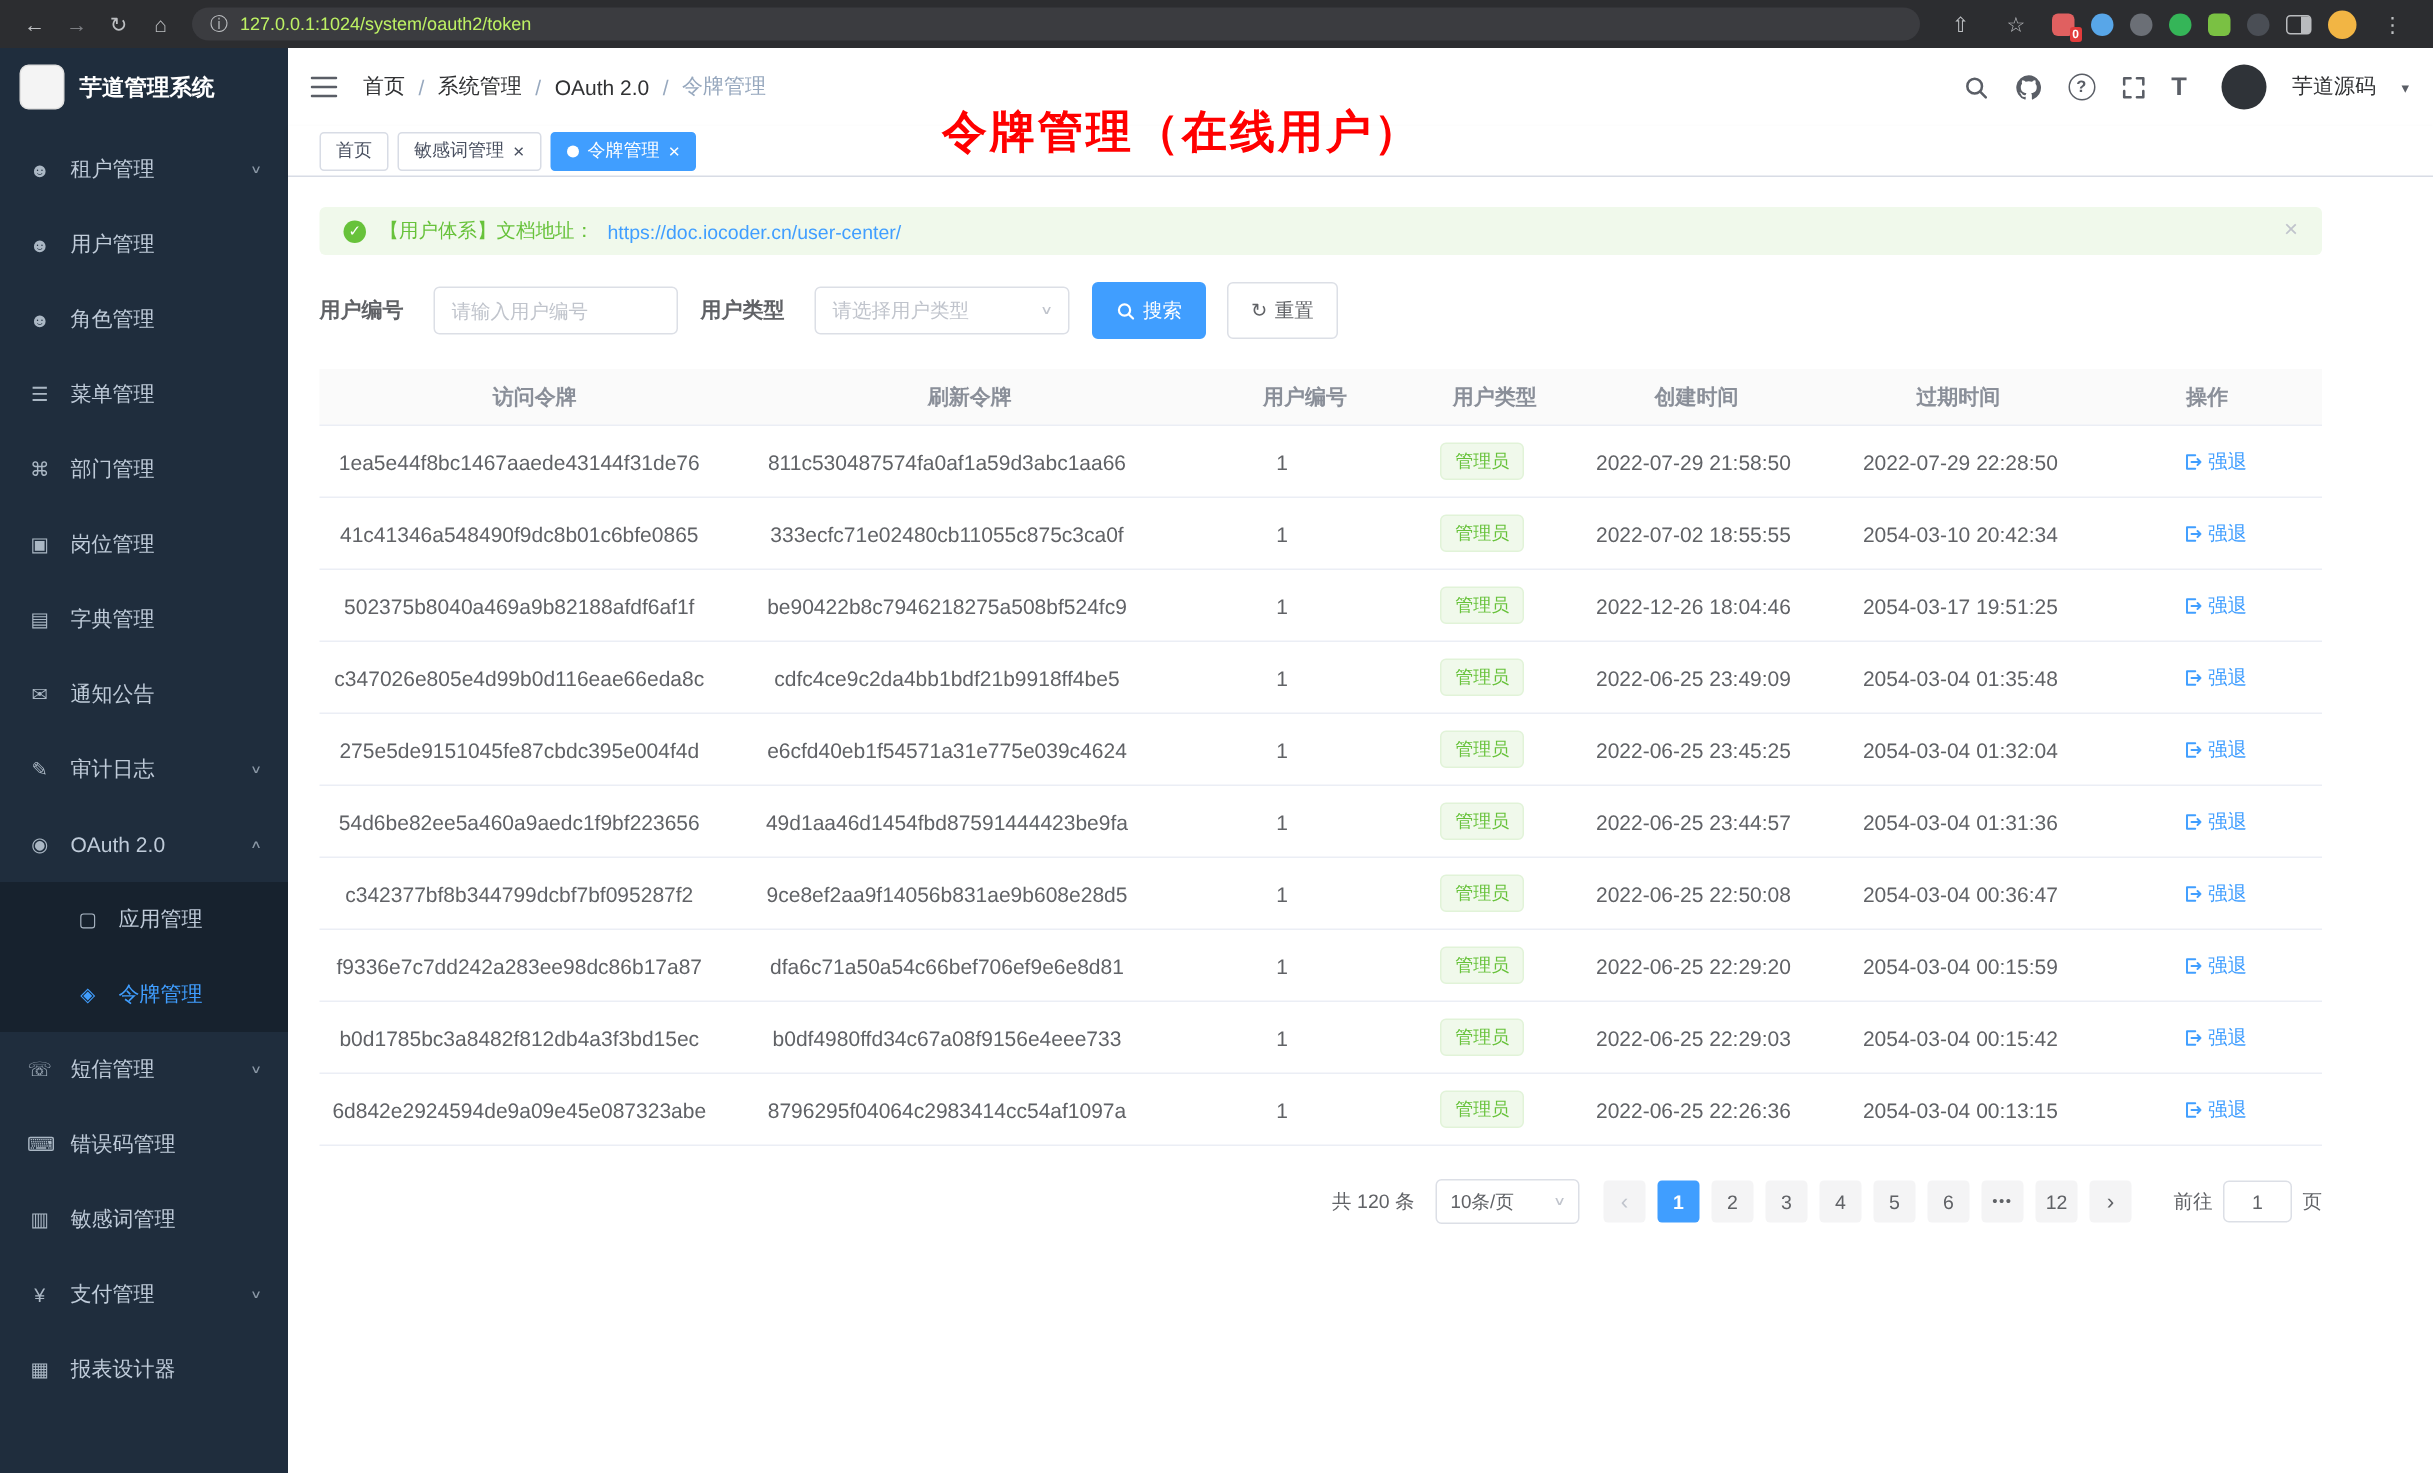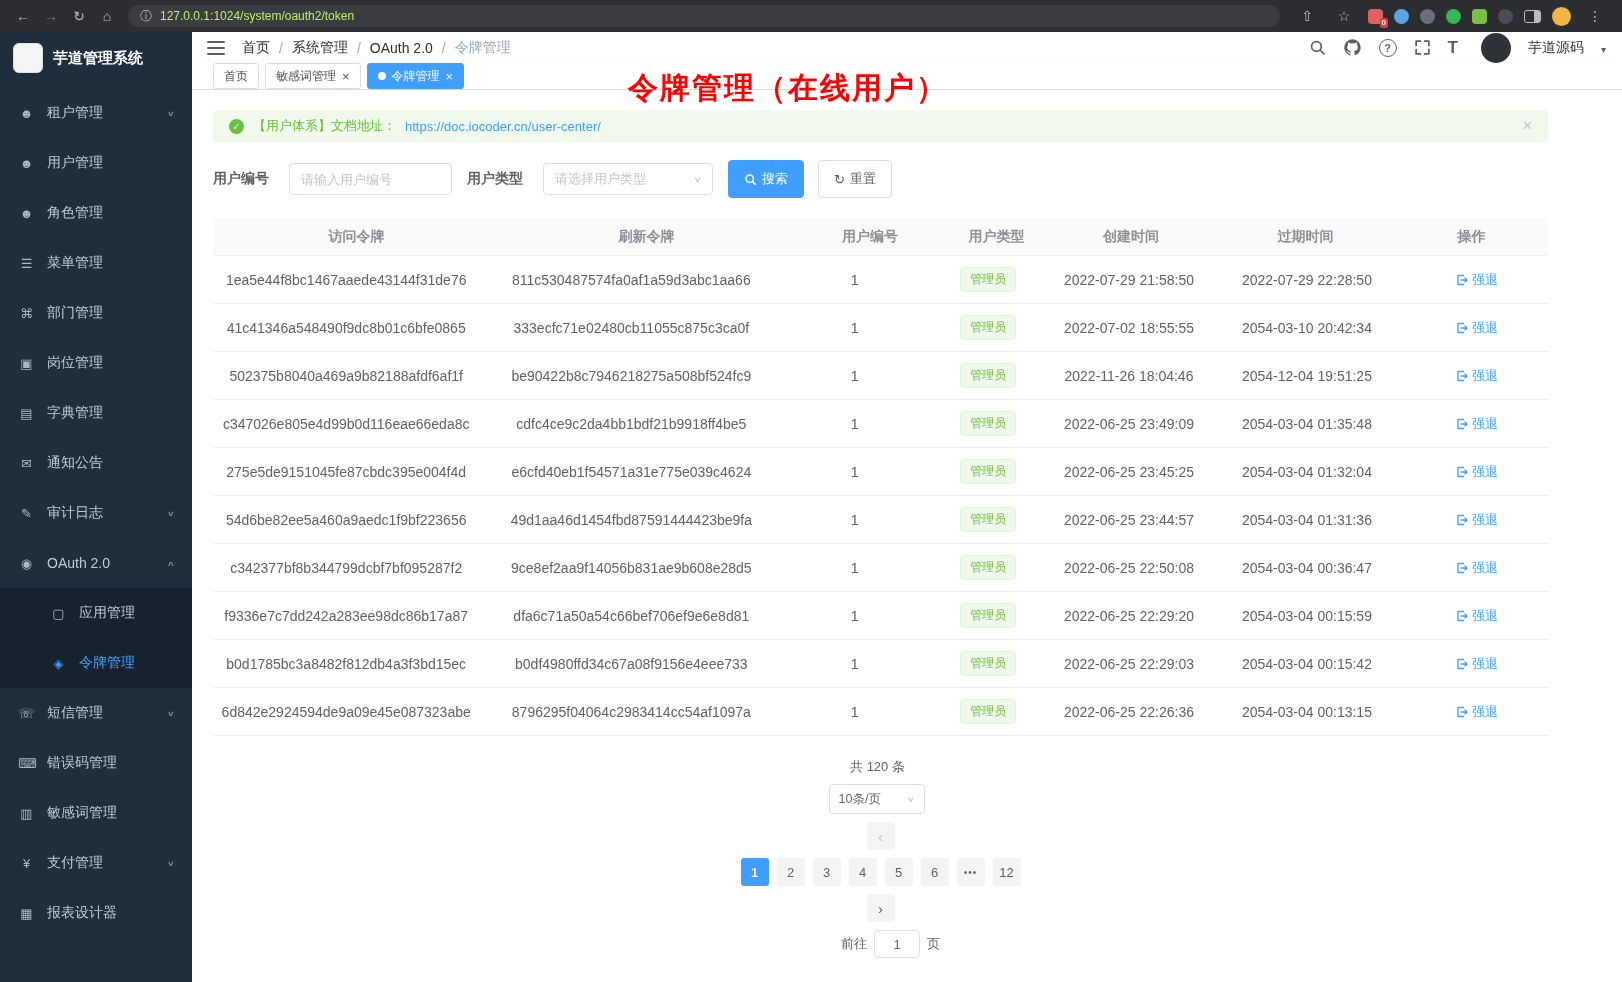--- a/index.html
+++ b/index.html
@@ -151,21 +151,21 @@
     color: #67c23a; background: #f0f9eb; border: 1px solid #e1f3d8;
   }
   .force-exit {
     color: #409eff; font-size: 13px; display: inline-flex; align-items: center; gap: 4px;
     cursor: pointer; justify-self: center;
   }
 
   
   .pagination {
     display: flex; align-items: center; justify-content: flex-end; gap: 8px;
-    margin-top: 22px; font-size: 13px; color: #606266; padding-bottom: 24px; flex-direction: column;
+    margin-top: 22px; font-size: 13px; color: #606266; padding-bottom: 24px;
   }
   .pg-total { margin-right: 6px; }
   .size-select {
     width: 96px; height: 30px; border: 1px solid #dcdfe6; border-radius: 4px;
     display: flex; align-items: center; justify-content: space-between;
     padding: 0 9px; font-size: 12.5px; color: #606266; cursor: pointer; margin-right: 8px;
   }
   .page-btn, .pg-nav {
     min-width: 28px; height: 28px; border: none; background: #f4f4f5; border-radius: 3px;
     color: #606266; font-size: 13px; cursor: pointer; font-family: inherit; padding: 0 6px;
@@ -447,22 +447,22 @@
         </svg>
         <span class="fx-label">强退</span>
       </span>
     </div>
   </div>
             <div class="trow">
     <div class="c-access">502375b8040a469a9b82188afdf6af1f</div>
     <div class="c-refresh">be90422b8c7946218275a508bf524fc9</div>
     <div class="c-uid">1</div>
     <div class="c-utype"><span class="badge">管理员</span></div>
-    <div class="c-created">2022-11-26 18:04:46</div>
-    <div class="c-expires">2054-12-04 19:51:25</div>
+    <div class="c-created">2022-12-26 18:04:46</div>
+    <div class="c-expires">2054-03-17 19:51:25</div>
     <div class="c-action">
       <span class="force-exit">
         <svg width="12" height="12" viewBox="0 0 12 12" fill="none" stroke="#409eff" stroke-width="1.3" stroke-linecap="round" stroke-linejoin="round">
           <path d="M7.5 1.5H2v9h5.5"></path>
                     <path d="M5 6h6M9 4l2 2-2 2"></path>
         </svg>
         <span class="fx-label">强退</span>
       </span>
     </div>
   </div>

